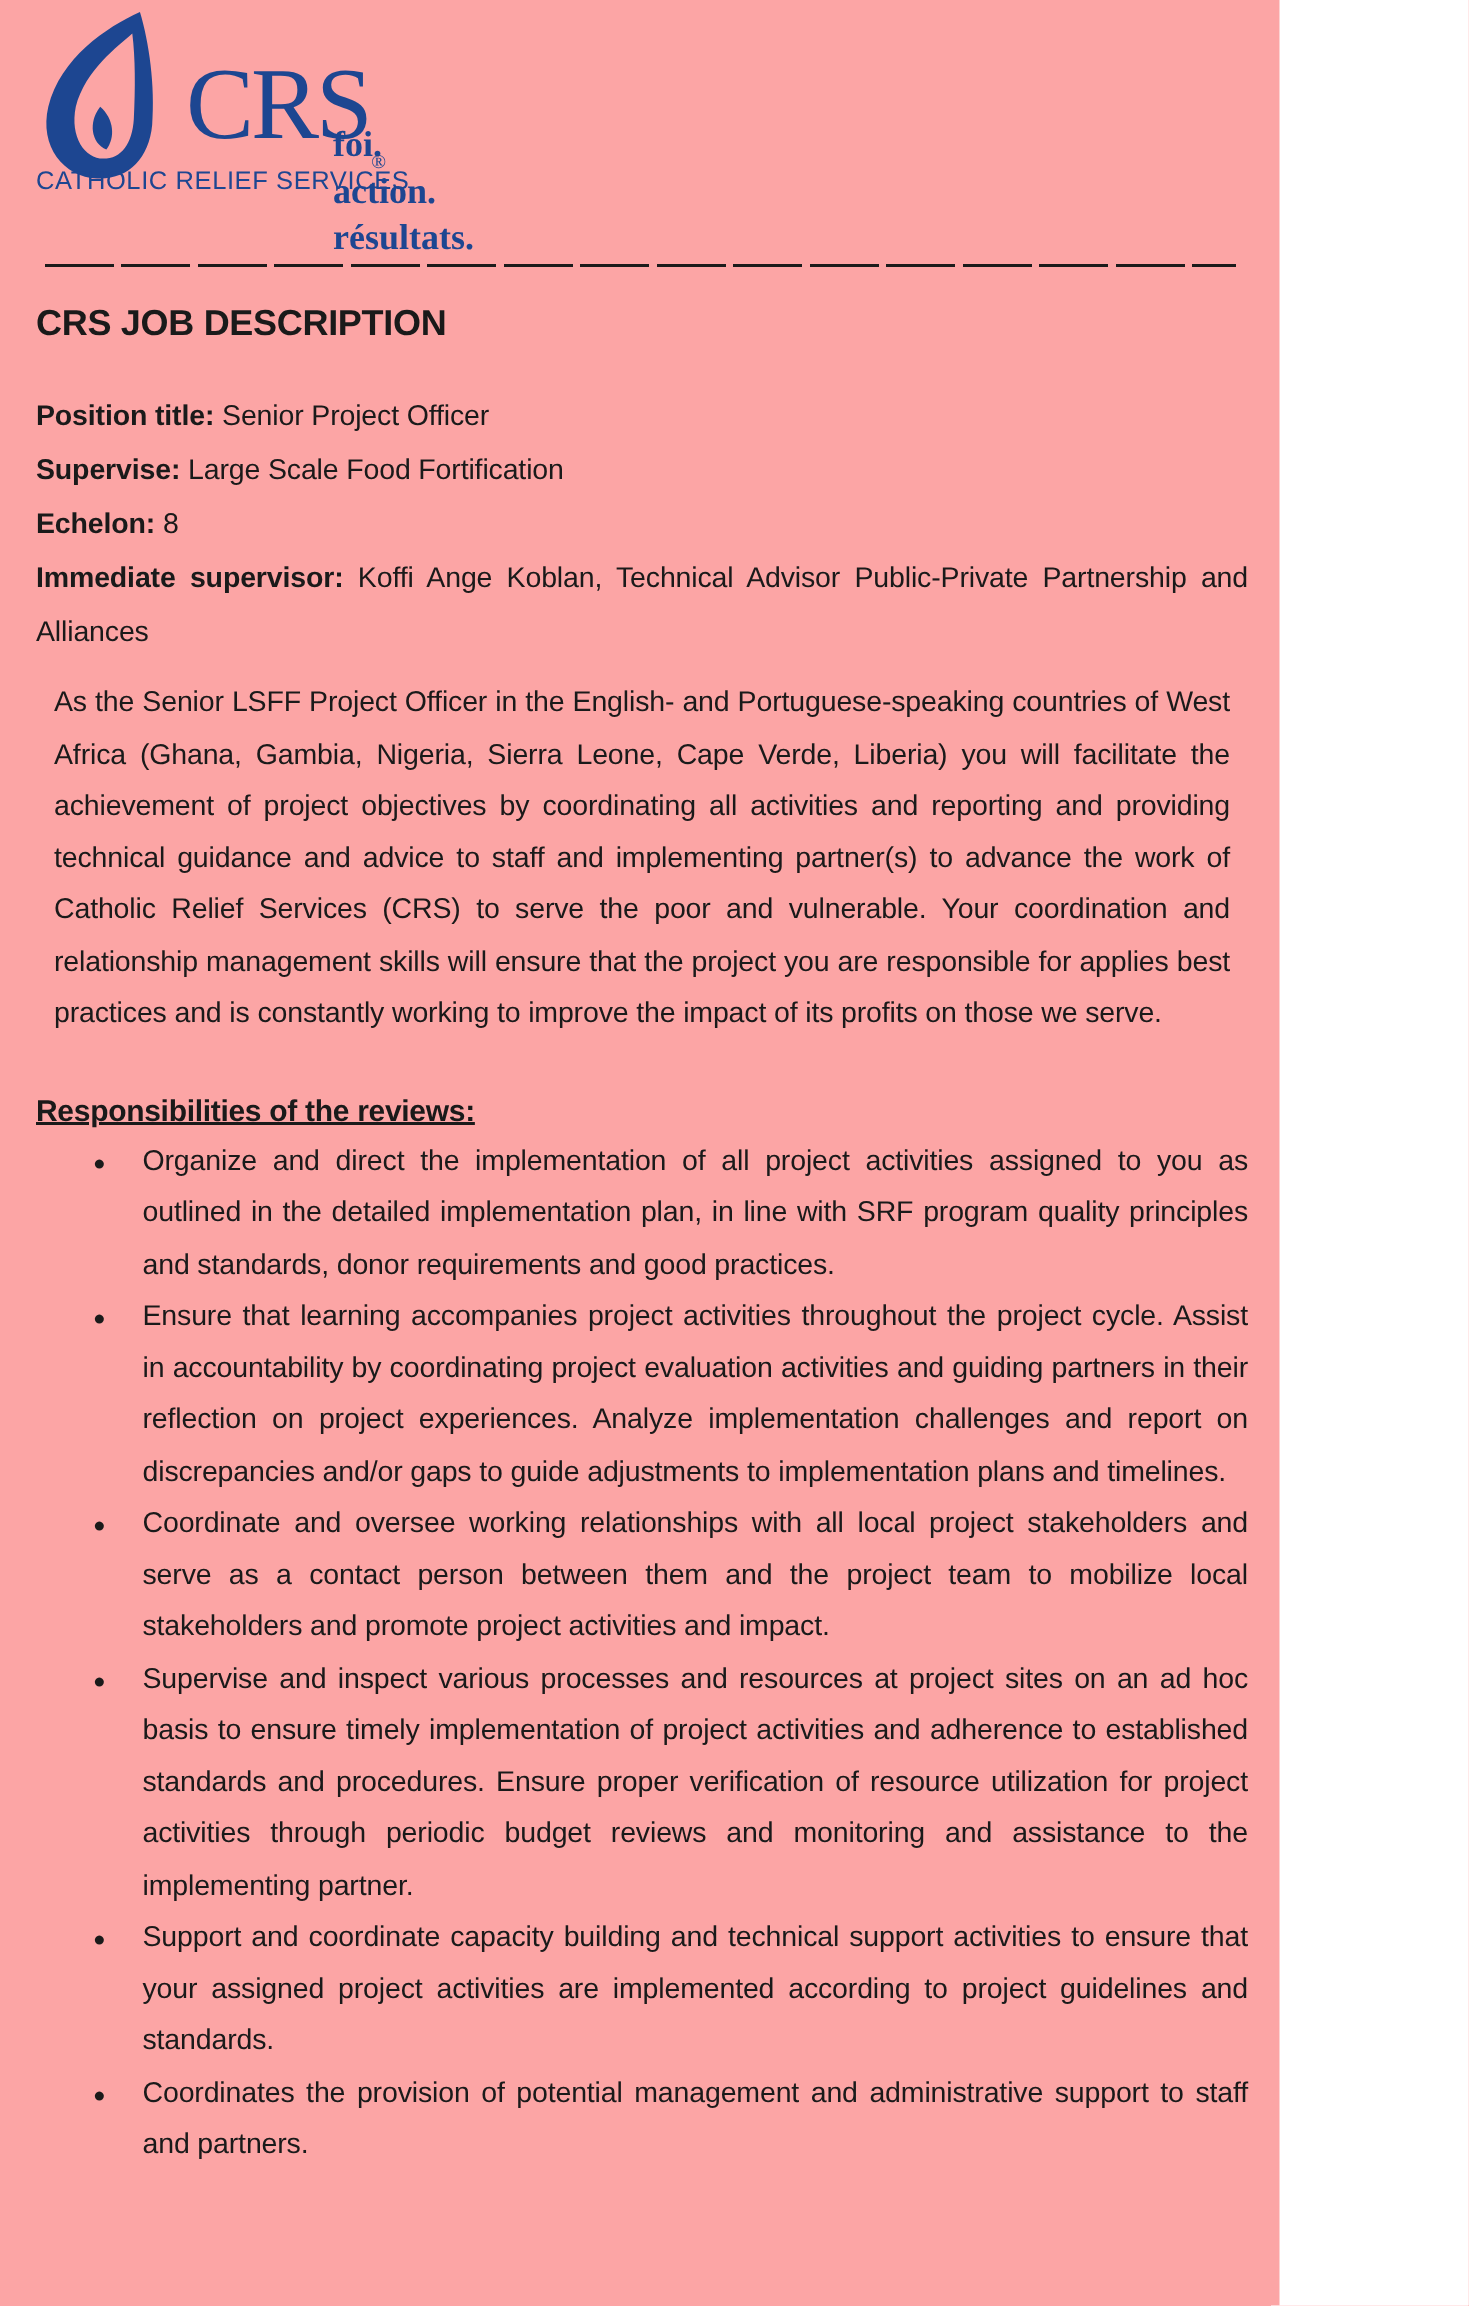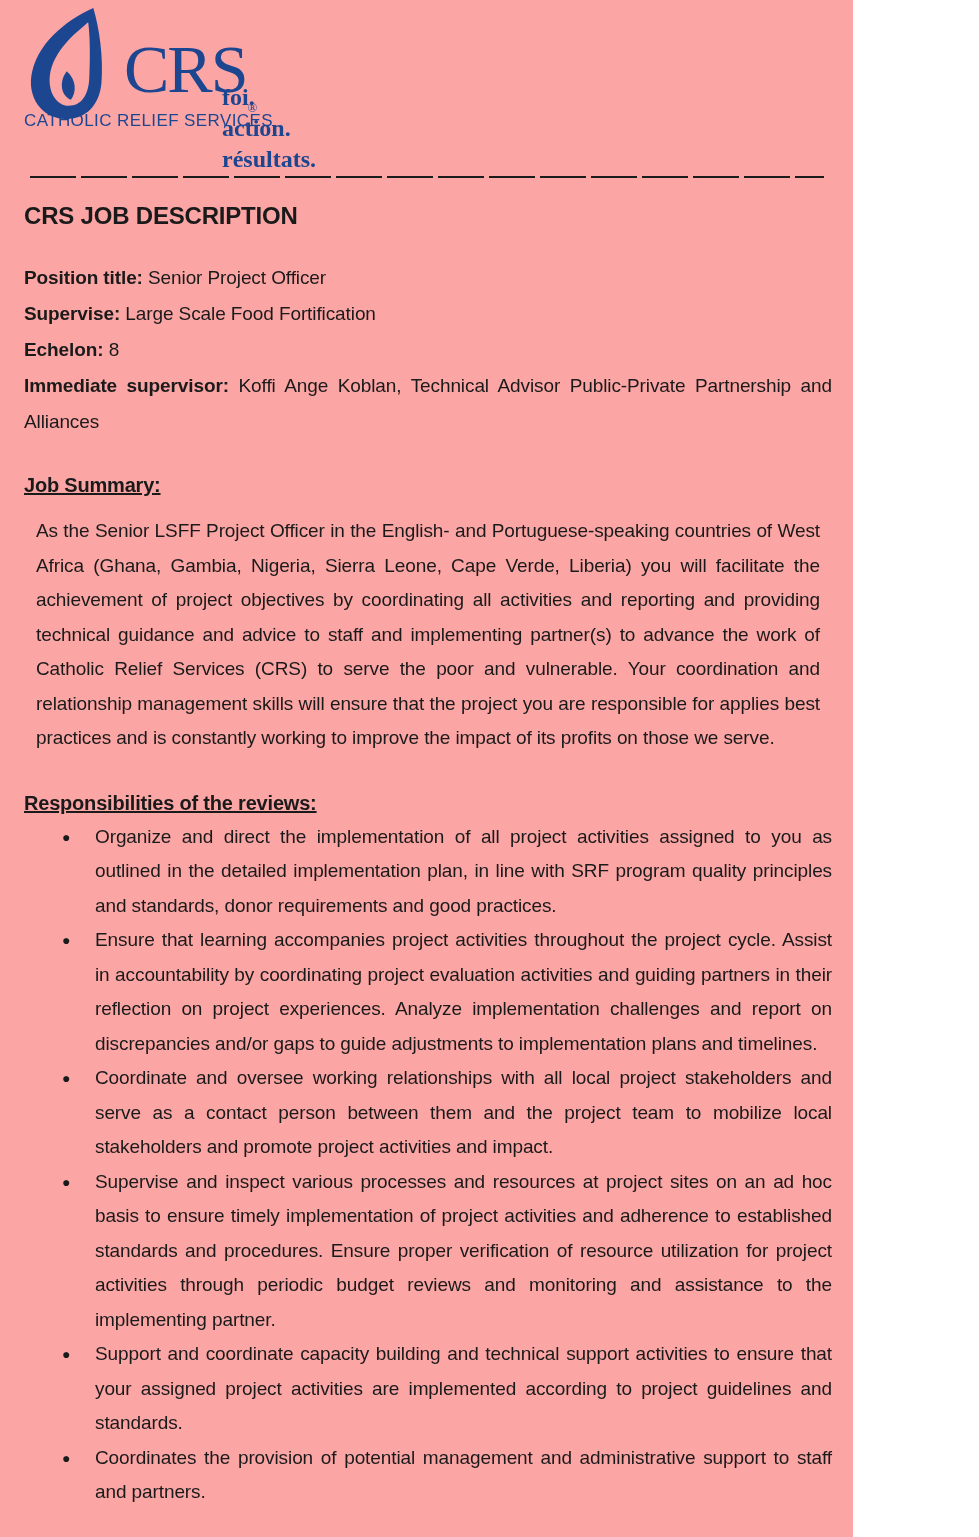--- a/index.html
+++ b/index.html
@@ -111,21 +111,20 @@
       <p class="field">
         <span class="lbl">Echelon:</span>
         <span>8</span>
       </p>
       <p class="field">
         <span class="lbl">Immediate supervisor:</span>
         <span>Koffi Ange Koblan, Technical Advisor Public-Private Partnership and Alliances</span>
       </p>
     </div>
 
-    <h2 class="section-heading">Job Summary:</h2>
     <p class="body-par">As the Senior LSFF Project Officer in the English- and Portuguese-speaking countries of West Africa (Ghana, Gambia, Nigeria, Sierra Leone, Cape Verde, Liberia) you will facilitate the achievement of project objectives by coordinating all activities and reporting and providing technical guidance and advice to staff and implementing partner(s) to advance the work of Catholic Relief Services (CRS) to serve the poor and vulnerable. Your coordination and relationship management skills will ensure that the project you are responsible for applies best practices and is constantly working to improve the impact of its profits on those we serve.</p>
 
     <h2 class="section-heading resp">Responsibilities of the reviews:</h2>
     <ul class="bullets">
       <li>
         <span class="bullet">●</span>
         <span>Organize and direct the implementation of all project activities assigned to you as outlined in the detailed implementation plan, in line with SRF program quality principles and standards, donor requirements and good practices.</span>
       </li>
       <li>
         <span class="bullet">●</span>

